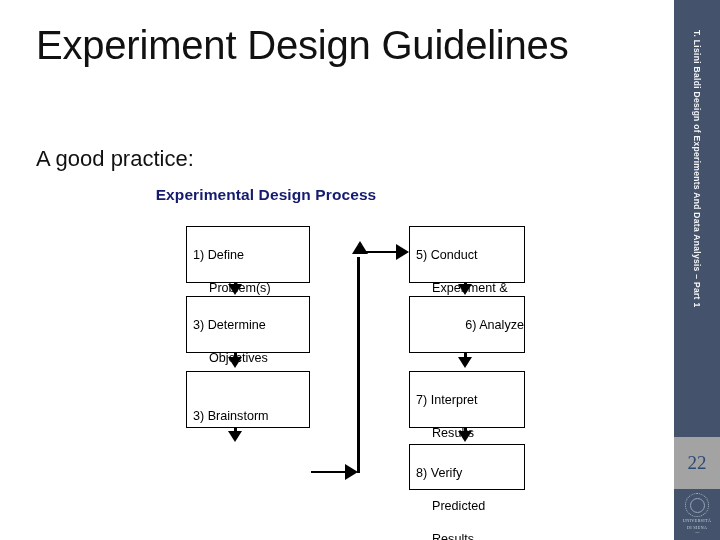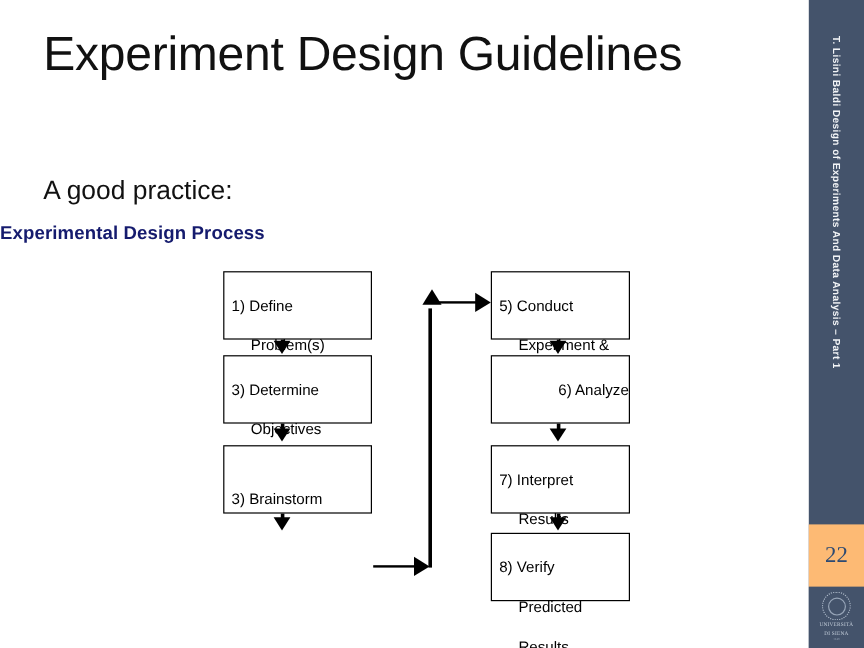--- a/index.html
+++ b/index.html
@@ -53,20 +53,21 @@
     top: 183px;
     width: 660px;
     height: 340px;
   }
 
   #diagram-title {
     position: absolute;
     left: 0px;
     top: 3px;
     width: 660px;
+    text-align: center;
     padding-right: 128px;
     box-sizing: border-box;
     font-size: 15.5px;
     font-weight: bold;
     color: #151b6e;
     letter-spacing: 0.1px;
     font-family: "Liberation Sans", sans-serif;
   }
 
   .fc-box {
@@ -144,21 +145,21 @@
     letter-spacing: 0.3px;
     white-space: nowrap;
     font-family: "Liberation Sans", sans-serif;
   }
   #page-number-box {
     position: absolute;
     left: 0;
     top: 437px;
     width: 46px;
     height: 52px;
-    background: #fdba74;
+    background: #a3a3a3;
     display: flex;
     align-items: center;
     justify-content: center;
   }
   #page-number {
     font-size: 19px;
     color: #2c4a73;
     font-family: "Liberation Serif", serif;
   }
   #logo-area {
@@ -246,21 +247,21 @@
 
     <div class="fc-box" style="left:409px; top:113px; width:116px; height:57px;text-align:right;">
       <span class="ln1">6) Analyze</span>
     </div>
 
     <div class="fc-box" style="left:409px; top:188px; width:116px; height:57px;">
       <span class="ln1">7) Interpret</span>
       <span class="ln2">Results</span>
     </div>
 
-    <div class="fc-box" style="left:409px; top:261px; width:116px; height:57px;">
+    <div class="fc-box" style="left:409px; top:261px; width:116px; height:46px;">
       <span class="ln1">8) Verify</span>
       <span class="ln2">Predicted</span>
       <span class="ln3">Results</span>
     </div>
 
     <div class="arrow-stem-v" style="left:234px; top:100px; height:6px;"></div>
     <div class="arrow-down" style="left:228px; top:101px;"></div>
 
     <div class="arrow-stem-v" style="left:234px; top:170px; height:7px;"></div>
     <div class="arrow-down" style="left:228px; top:174px;"></div>

